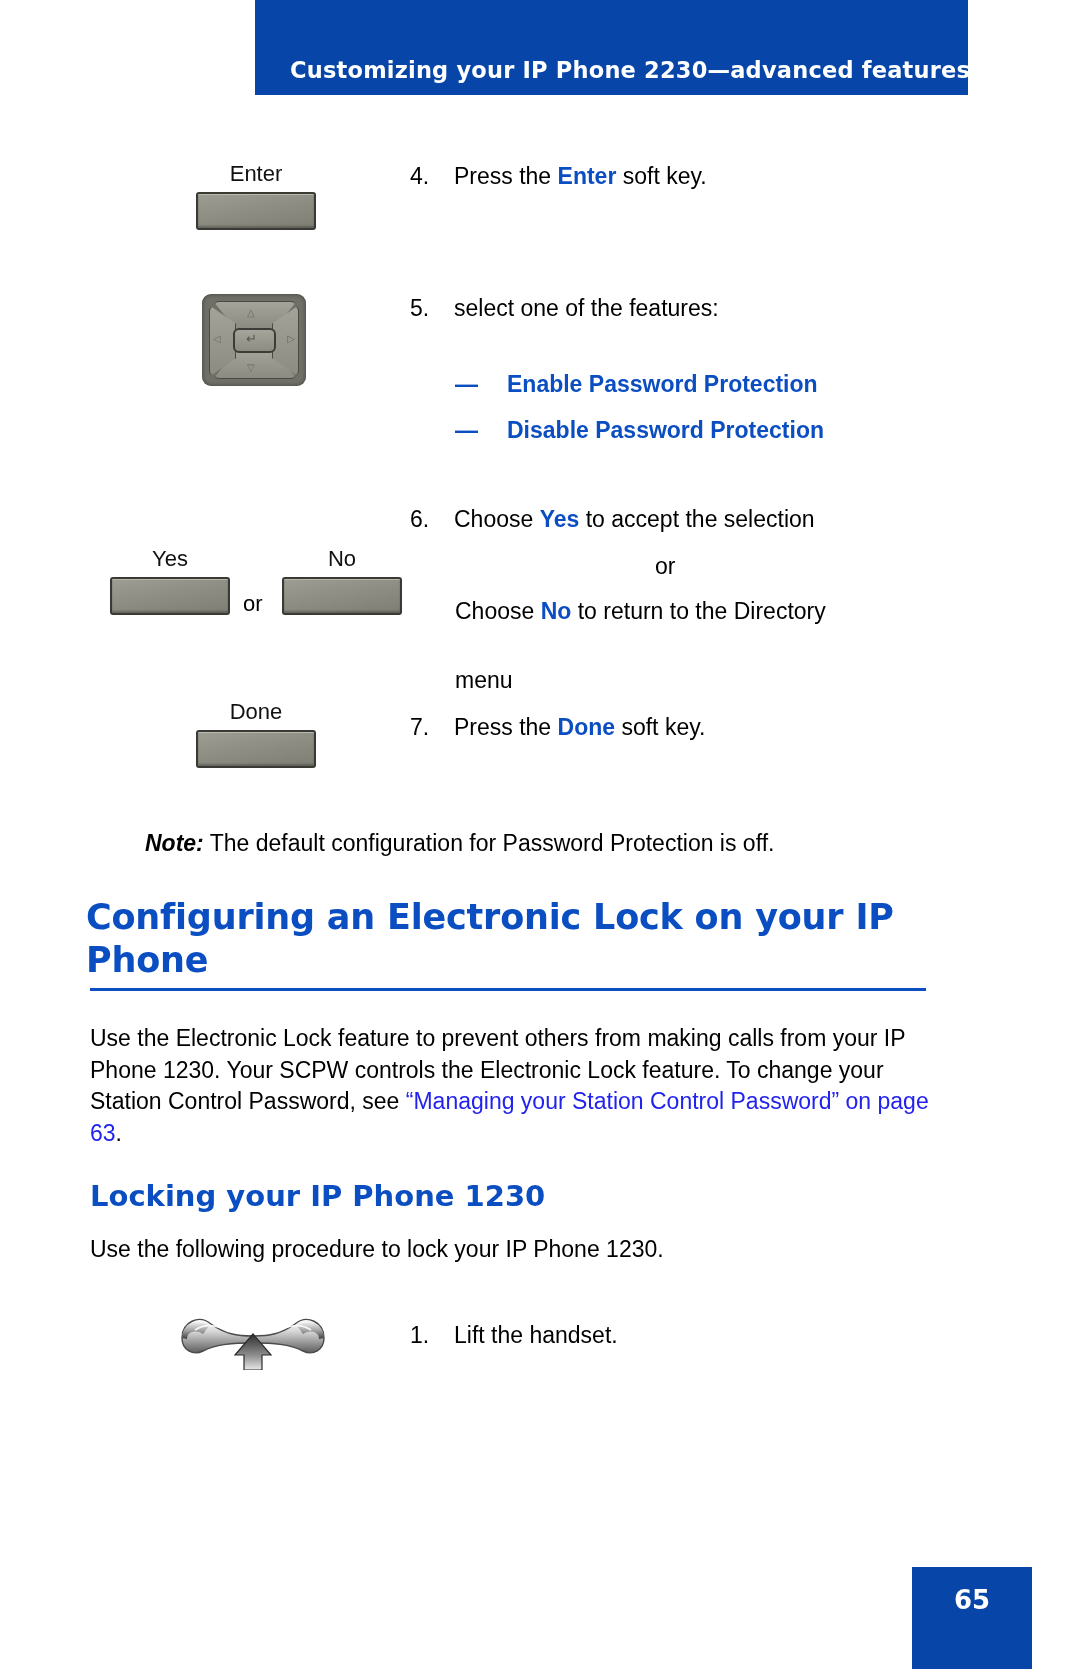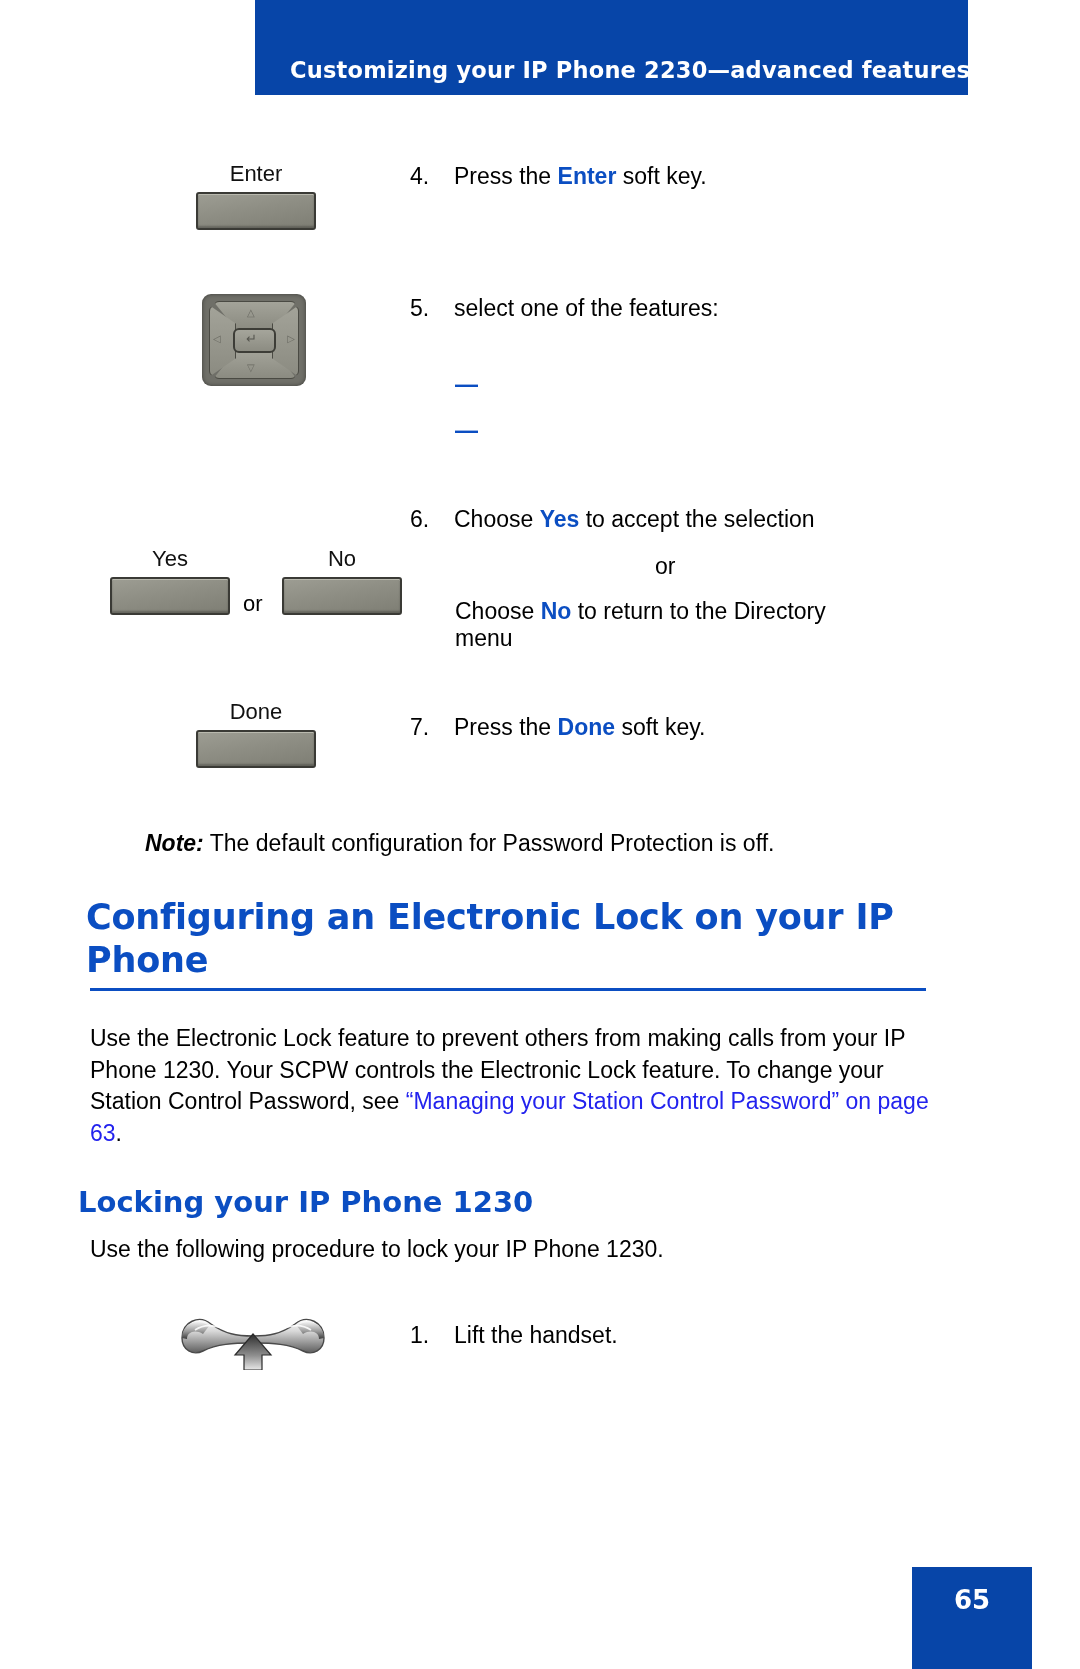--- a/index.html
+++ b/index.html
@@ -251,23 +251,25 @@
 
 <div class="step-row" style="left:410px; top:292px; width:570px;">
   <div class="step-num">5.</div>
   <div>
     <div class="step-text">select one of the features:</div>
   </div>
 </div>
 
 <div class="bullet-row" style="left:455px; top:368px;">
   <span class="bullet-dash">—</span>
+  <span>Enable Password Protection</span>
 </div>
 <div class="bullet-row" style="left:455px; top:414px;">
   <span class="bullet-dash">—</span>
+  <span>Disable Password Protection</span>
 </div>
 
 <div class="softkey-group" style="left:108px; top:545px; width:124px;">
   <div class="softkey-label">Yes</div>
   <div class="softkey-btn"></div>
 </div>
 
 <div class="or-inline" style="left:243px; top:590px;">or</div>
 
 <div class="softkey-group" style="left:280px; top:545px; width:124px;">
@@ -277,21 +279,21 @@
 
 <div class="step-row" style="left:410px; top:503px; width:570px;">
   <div class="step-num">6.</div>
   <div class="step-text"><span>Choose </span><span class="kw">Yes</span><span> to accept the selection</span></div>
 </div>
 
 <div class="step-text" style="position:absolute; left:655px; top:550px;">or</div>
 
 <div class="step-text" style="position:absolute; left:455px; top:595px; width:520px;"><span>Choose </span><span class="kw">No</span><span> to return to the Directory</span></div>
 
-<div class="step-text" style="position:absolute; left:455px; top:622px;">menu</div>
+<div class="step-text" style="position:absolute; left:455px; top:664px;">menu</div>
 
 <div class="softkey-group" style="left:193px; top:698px; width:126px;">
   <div class="softkey-label">Done</div>
   <div class="softkey-btn"></div>
 </div>
 
 <div class="step-row" style="left:410px; top:711px; width:560px;">
   <div class="step-num">7.</div>
   <div class="step-text"><span>Press the </span><span class="kw">Done</span><span> soft key.</span></div>
 </div>
@@ -300,21 +302,21 @@
   <span class="note-lead">Note:</span><span> The default configuration for Password Protection is off.</span>
 </div>
 
 <div class="h1" style="left:86px; top:896px; width:830px;">Configuring an Electronic Lock on your IP Phone</div>
 <div class="h1-rule" style="left:90px; top:988px; width:836px;"></div>
 
 <div class="body-par" style="left:90px; top:1023px; width:846px;">
   <span>Use the Electronic Lock feature to prevent others from making calls from your IP Phone 1230. Your SCPW controls the Electronic Lock feature. To change your Station Control Password, see </span><span class="xref">“Managing your Station Control Password” on page 63</span><span>.</span>
 </div>
 
-<div class="h2" style="left:78px; top:1178px; width:830px;margin-top:6px;">Locking your IP Phone 1230</div>
+<div class="h2" style="left:90px; top:1178px; width:830px;">Locking your IP Phone 1230</div>
 
 <div class="body-par" style="left:90px; top:1234px; width:846px;">Use the following procedure to lock your IP Phone 1230.</div>
 
 <div class="handset" style="left:177px; top:1312px;">
   <svg width="152" height="58" viewBox="0 0 152 58" xmlns="http://www.w3.org/2000/svg">
     <defs>
       <linearGradient id="hsTop" x1="0" y1="0" x2="0" y2="1">
         <stop offset="0%" stop-color="#ffffff"></stop>
         <stop offset="35%" stop-color="#d8d8d8"></stop>
         <stop offset="100%" stop-color="#5e5e5e"></stop>

